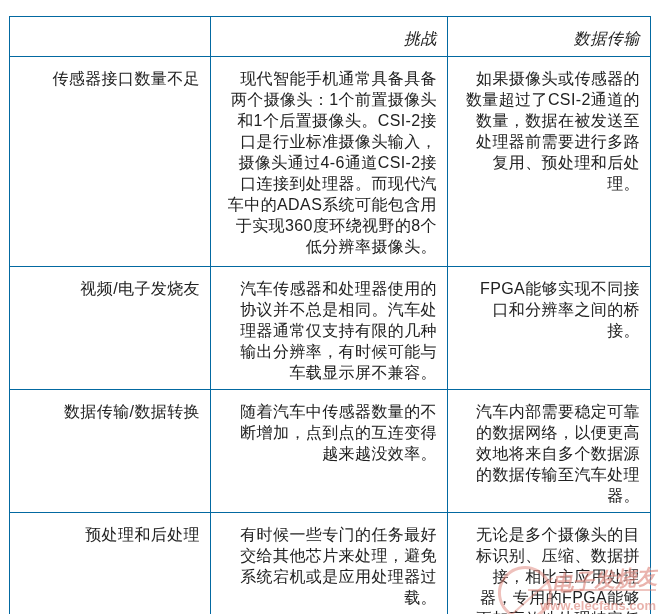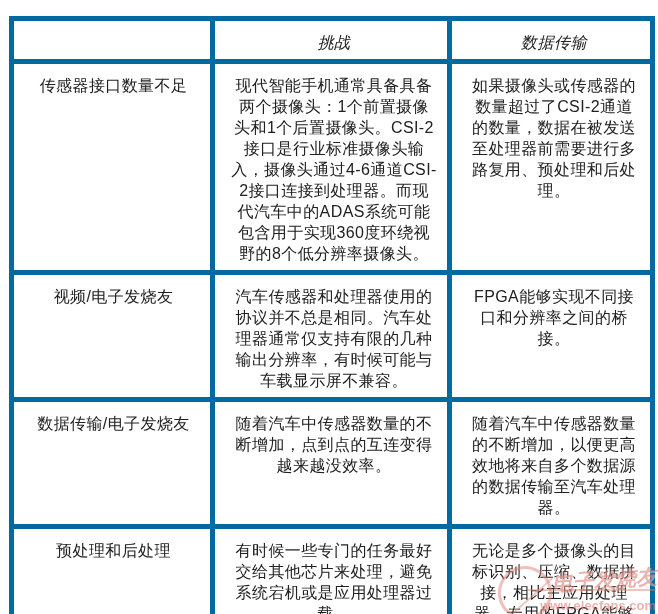--- a/index.html
+++ b/index.html
@@ -18,23 +18,23 @@
     left: 9px;
     top: 16px;
     width: 641px;
     border-collapse: collapse;
     table-layout: fixed;
   }
   col.c1 { width: 201px; }
   col.c2 { width: 237px; }
   col.c3 { width: 203px; }
   .cmp th, .cmp td {
-    border: 5px solid #0369a1;
+    border: 1px solid #0369a1;
     vertical-align: top;
-    text-align: center;
+    text-align: right;
     font-weight: normal;
     font-size: 16px;
     line-height: 21px;
     letter-spacing: 0.4px;
     padding: 11px 10px 6px 16px;
     word-break: break-word;
     overflow: hidden;
   }
   .cmp th.lbl, .cmp td.lbl { padding-left: 13px; }
   .cmp th.hdr {
@@ -128,23 +128,23 @@
         <td class="lbl">传感器接口数量不足</td>
         <td>现代智能手机通常具备具备两个摄像头：1个前置摄像头和1个后置摄像头。CSI-2接口是行业标准摄像头输入，摄像头通过4-6通道CSI-2接口连接到处理器。而现代汽车中的ADAS系统可能包含用于实现360度环绕视野的8个低分辨率摄像头。</td>
         <td>如果摄像头或传感器的数量超过了CSI-2通道的数量，数据在被发送至处理器前需要进行多路复用、预处理和后处理。</td>
       </tr>
       <tr class="r2">
         <td class="lbl">视频/电子发烧友</td>
         <td>汽车传感器和处理器使用的协议并不总是相同。汽车处理器通常仅支持有限的几种输出分辨率，有时候可能与车载显示屏不兼容。</td>
         <td>FPGA能够实现不同接口和分辨率之间的桥接。</td>
       </tr>
       <tr class="r3">
-        <td class="lbl">数据传输/电子发烧友</td>
+        <td class="lbl">数据传输/数据转换</td>
         <td>随着汽车中传感器数量的不断增加，点到点的互连变得越来越没效率。</td>
-        <td>随着汽车中传感器数量的不断增加，以便更高效地将来自多个数据源的数据传输至汽车处理器。</td>
+        <td>汽车内部需要稳定可靠的数据网络，以便更高效地将来自多个数据源的数据传输至汽车处理器。</td>
       </tr>
       <tr class="r4">
         <td class="lbl">预处理和后处理</td>
         <td>有时候一些专门的任务最好交给其他芯片来处理，避免系统宕机或是应用处理器过载。</td>
         <td>无论是多个摄像头的目标识别、压缩、数据拼接，相比主应用处理器，专用的FPGA能够更加高效地处理特定任务。</td>
       </tr>
     </tbody>
   </table>
 
   <div class="watermark">

